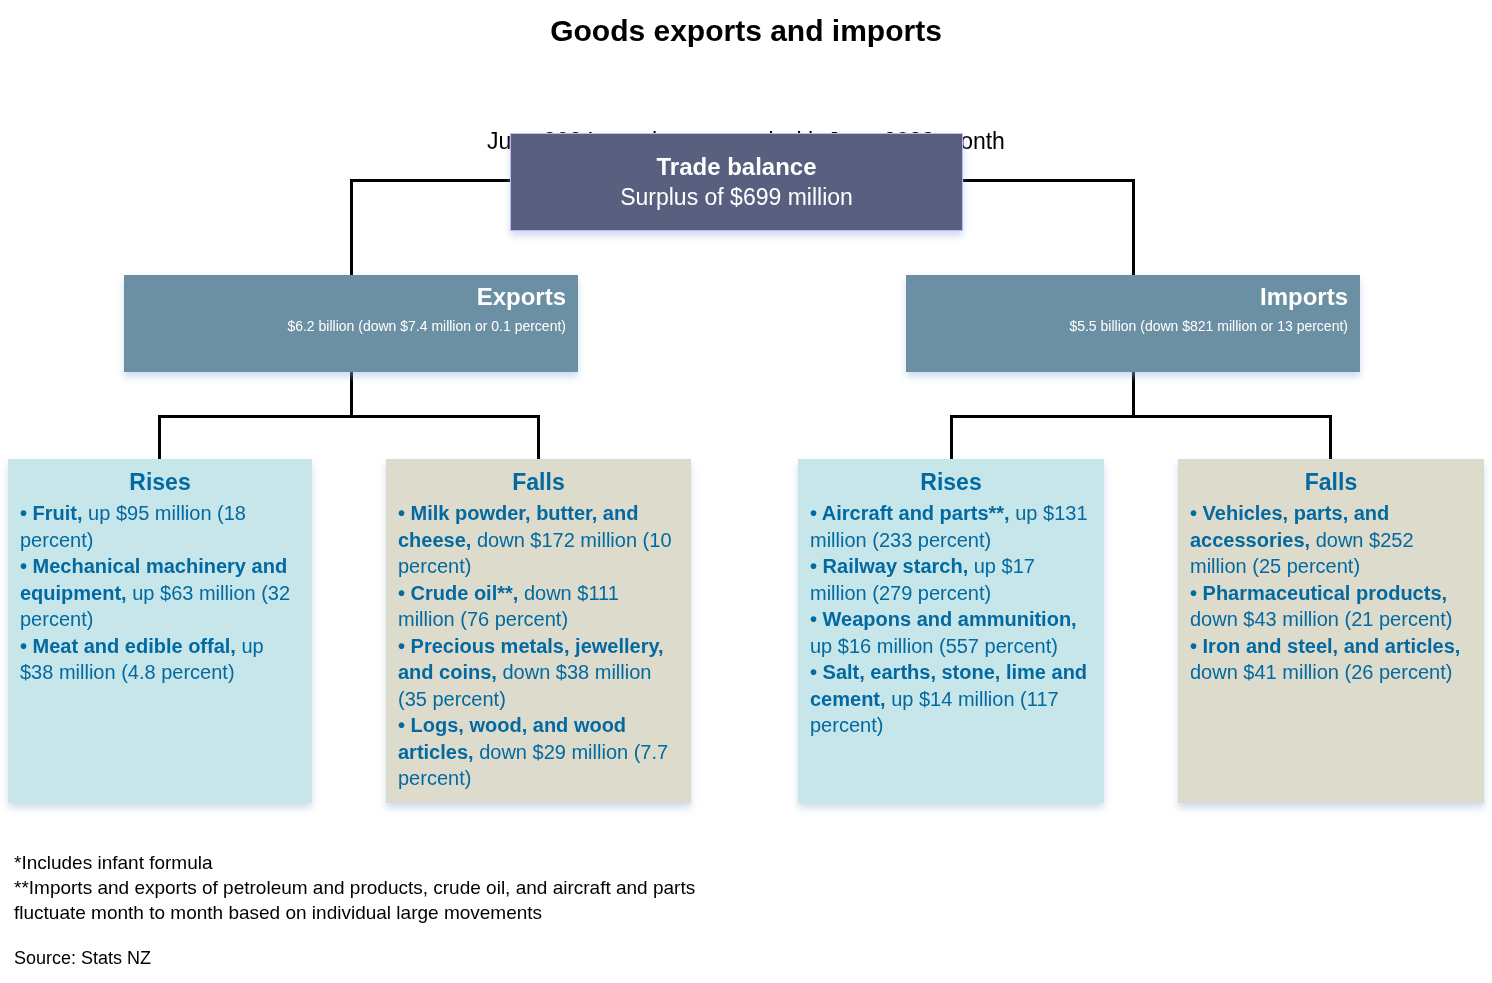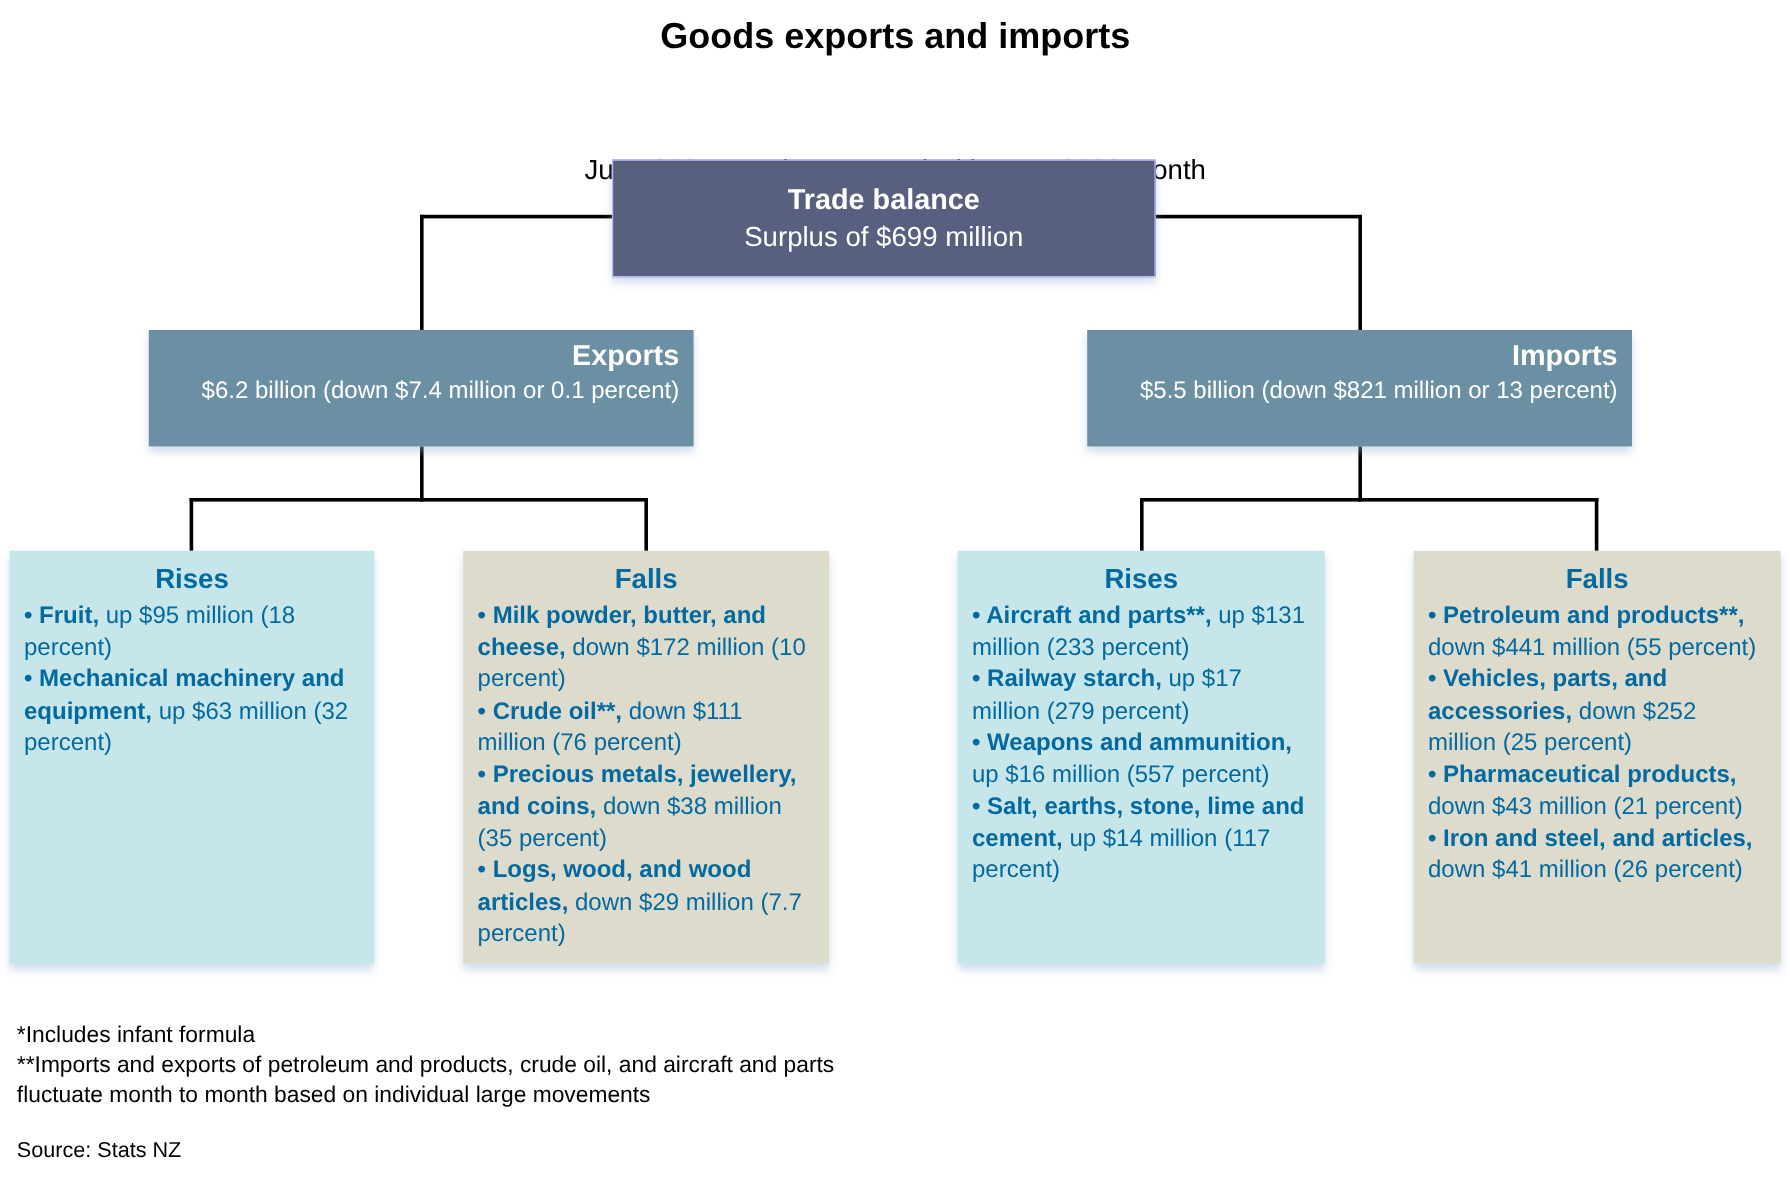--- a/index.html
+++ b/index.html
@@ -44,21 +44,21 @@
   .node-root .node-title { font-size: 24px; font-weight: 700; line-height: 31px; }
   .node-root .node-subtitle { font-size: 23px; font-weight: 400; line-height: 31px; }
   .node-branch {
     width: 454px; height: 97px; top: 275px;
     background: #6b90a3;
     color: #ffffff;
     padding: 7px 12px;
     text-align: right;
   }
   .node-branch .node-title { font-size: 24px; font-weight: 700; line-height: 30px; }
-  .node-branch .node-subtitle { font-size: 20px; font-weight: 400; line-height: 29px; }
+  .node-branch .node-subtitle { font-size: 14px; font-weight: 400; line-height: 29px; }
   .node-exports { left: 124px; }
   .node-imports { left: 906px; }
   .leaf {
     position: absolute;
     top: 459px; height: 344px;
     box-sizing: border-box;
     padding: 8px 12px 0 12px;
     text-align: left;
     box-shadow: 0 5px 7px rgba(150, 180, 215, 0.45);
     color: #0369a1;
@@ -135,41 +135,41 @@
   </div>
   <div class="node node-branch node-imports">
     <div class="node-title">Imports</div>
     <div class="node-subtitle">$5.5 billion (down $821 million or 13 percent)</div>
   </div>
 
   <div class="leaf leaf-rises leaf-e-rises">
     <div class="leaf-title">Rises</div>
     <p class="item"><b>• Fruit,</b><span> up $95 million (18 percent)</span></p>
     <p class="item"><b>• Mechanical machinery and equipment,</b><span> up $63 million (32 percent)</span></p>
+    <p class="item"><b>• Meat and edible offal,</b><span> up $38 million (4.8 percent)</span></p>
   </div>
 
   <div class="leaf leaf-falls leaf-e-falls">
     <div class="leaf-title">Falls</div>
     <p class="item"><b>• Milk powder, butter, and cheese,</b><span> down $172 million (10 percent)</span></p>
     <p class="item"><b>• Crude oil**,</b><span> down $111 million (76 percent)</span></p>
     <p class="item"><b>• Precious metals, jewellery, and coins,</b><span> down $38 million (35 percent)</span></p>
     <p class="item"><b>• Logs, wood, and wood articles,</b><span> down $29 million (7.7 percent)</span></p>
   </div>
 
   <div class="leaf leaf-rises leaf-i-rises">
     <div class="leaf-title">Rises</div>
     <p class="item"><b>• Aircraft and parts**,</b><span> up $131 million (233 percent)</span></p>
     <p class="item"><b>• Railway starch,</b><span> up $17 million (279 percent)</span></p>
     <p class="item"><b>• Weapons and ammunition,</b><span> up $16 million (557 percent)</span></p>
     <p class="item"><b>• Salt, earths, stone, lime and cement,</b><span> up $14 million (117 percent)</span></p>
   </div>
 
   <div class="leaf leaf-falls leaf-i-falls">
     <div class="leaf-title">Falls</div>
-    <p class="item"><b>•  Petroleum and products**,</b><span> down $441 million (55 percent)</span></p>
     <p class="item"><b>• Vehicles, parts, and accessories,</b><span> down $252 million (25 percent)</span></p>
     <p class="item"><b>• Pharmaceutical products,</b><span> down $43 million (21 percent)</span></p>
     <p class="item"><b>• Iron and steel, and articles,</b><span> down $41 million (26 percent)</span></p>
   </div>
 
   <div class="footnotes">
     <div>*Includes infant formula</div>
     <div>**Imports and exports of petroleum and products, crude oil, and aircraft and parts fluctuate month to month based on individual large movements</div>
   </div>
   <div class="source-note">Source: Stats NZ</div>

